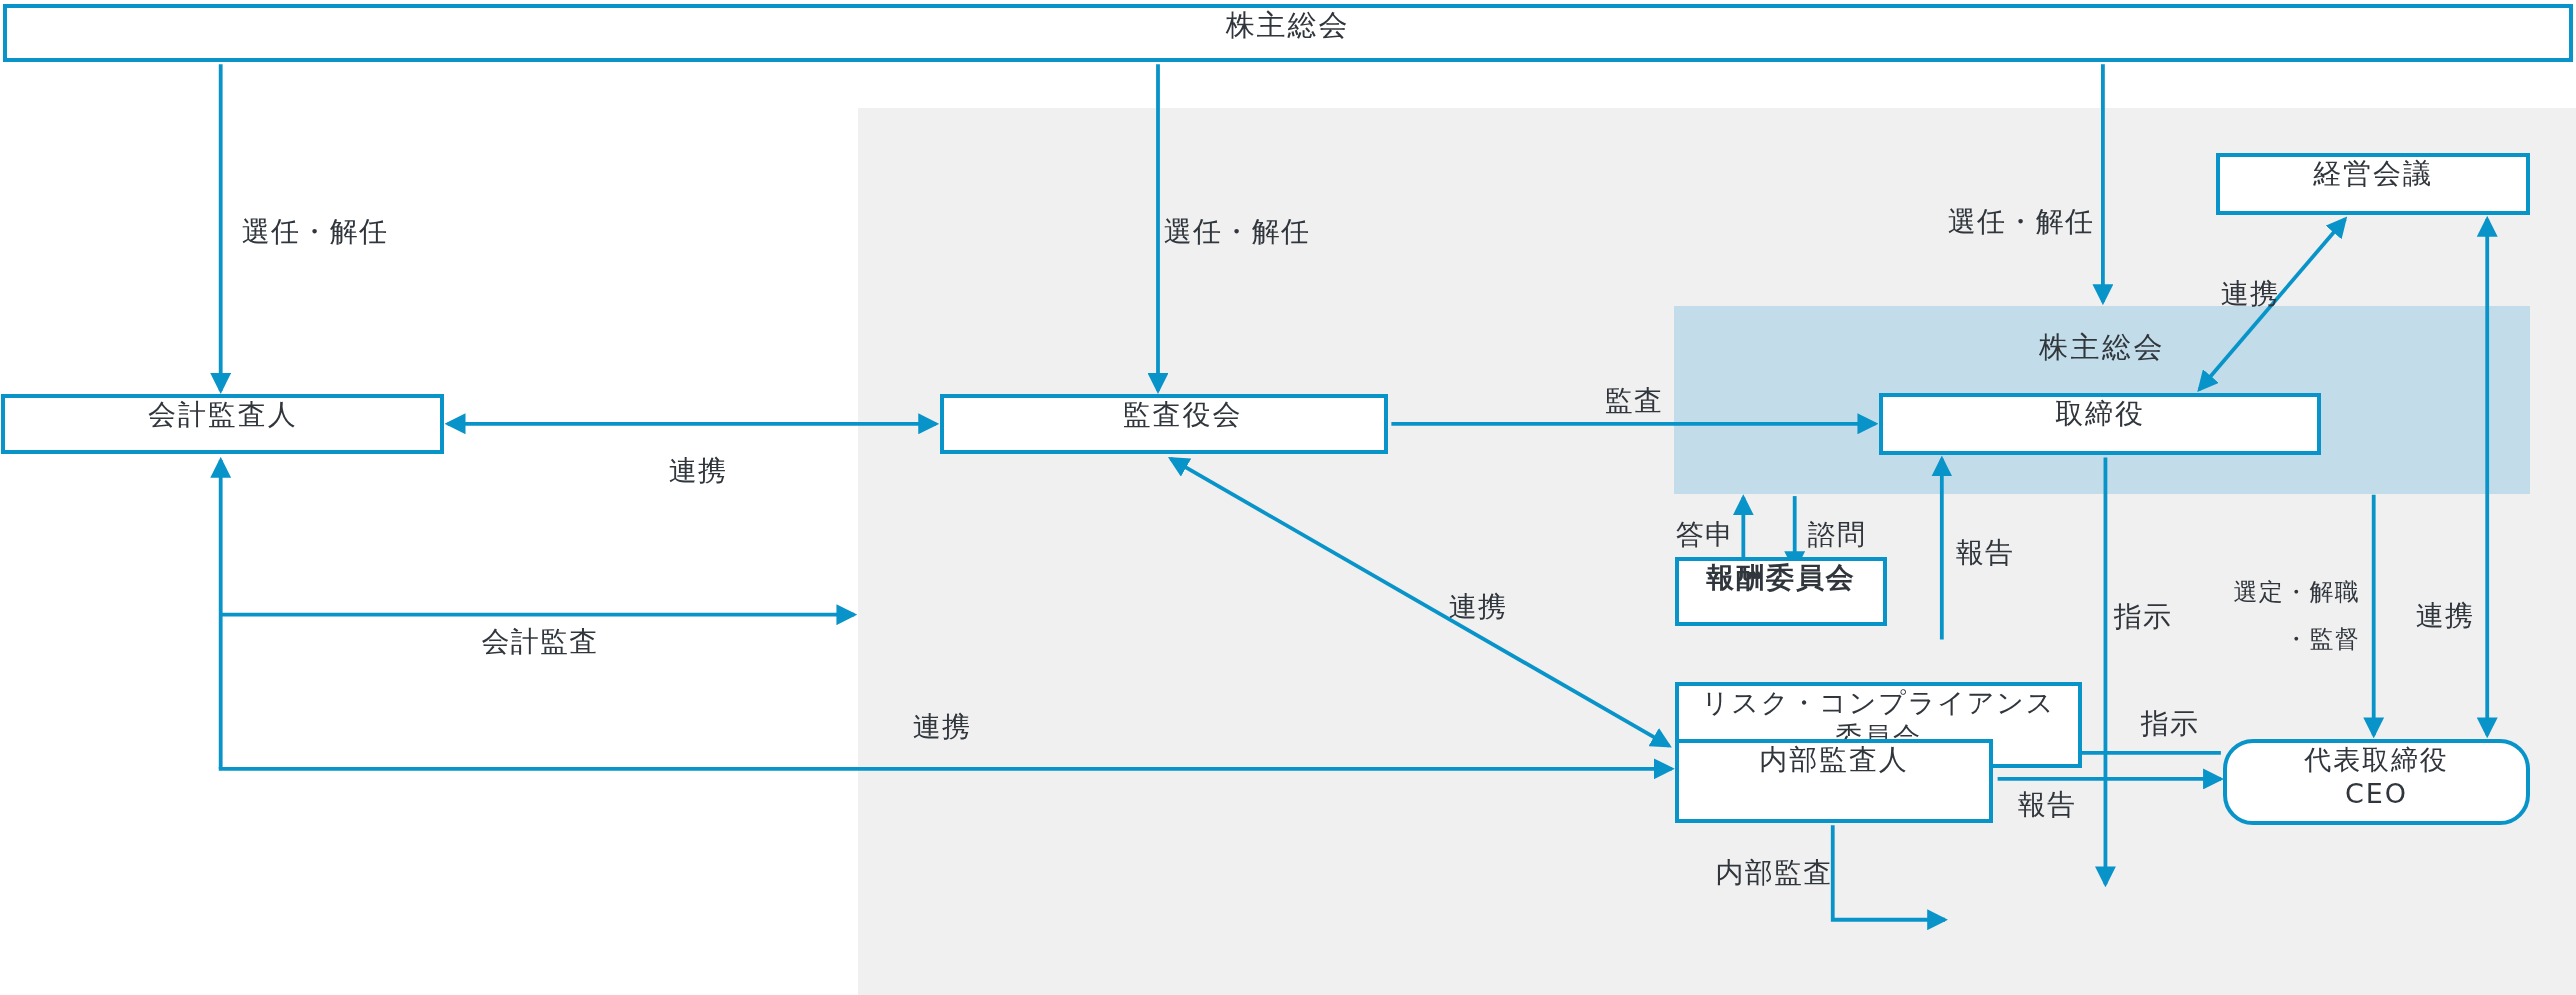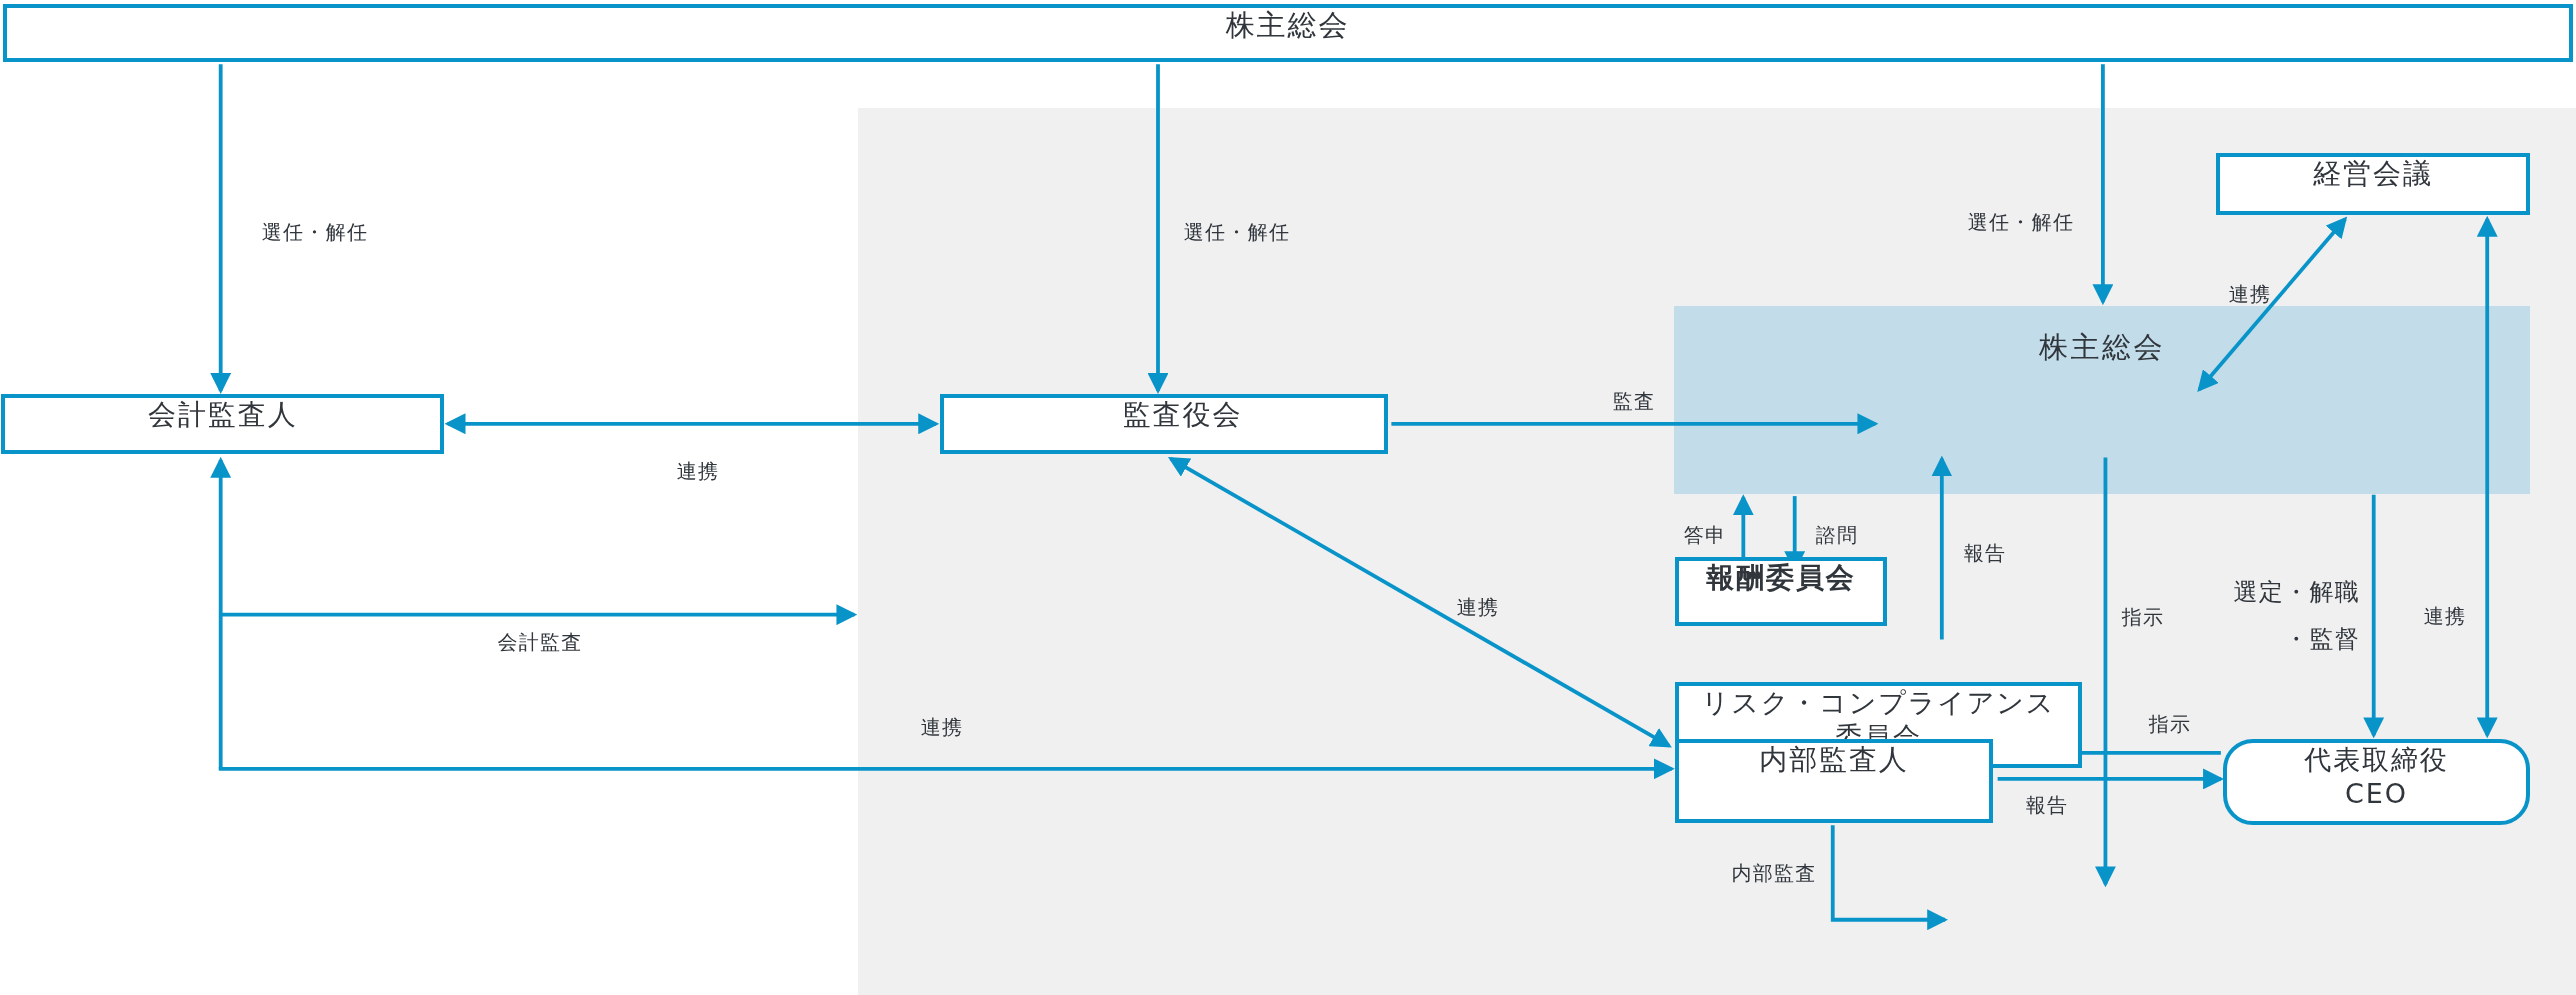--- a/index.html
+++ b/index.html
@@ -54,21 +54,21 @@
     text-align:center;
     font-size:28px;
     letter-spacing:1.9px;
     line-height:34px;
   }
   .node.top-node{font-size:29px;}
   .node.two-line{font-size:27px;}
   .elabel{
     position:absolute;
     transform:translate(-50%,-50%);
-    font-size:20px;
+    font-size:28px;
     letter-spacing:1.3px;
     white-space:nowrap;
   }
   .elabel-block{
     position:absolute;
     font-size:24px;
     letter-spacing:1.3px;
     line-height:47px;
     text-align:right;
     white-space:nowrap;
@@ -124,20 +124,23 @@
   </div>
 
   <div class="node" style="left:1.3px;top:394px;width:443px;height:60px;">
     <span>会計監査人</span>
   </div>
 
   <div class="node" style="left:940px;top:394px;width:448px;height:60px;padding-left:37px;">
     <span>監査役会</span>
   </div>
 
+  <div class="node" style="left:1879px;top:393px;width:442px;height:62px;">
+    <span>取締役</span>
+  </div>
 
   <div class="node" style="left:2216px;top:153px;width:314px;height:62px;">
     <span>経営会議</span>
   </div>
 
   <div class="node" style="left:1675px;top:557px;width:212px;height:69px;font-weight:bold;">
     <span>報酬委員会</span>
   </div>
 
   <div class="node two-line" style="left:1675px;top:642px;width:407px;height:86px;margin-top:40px;">

